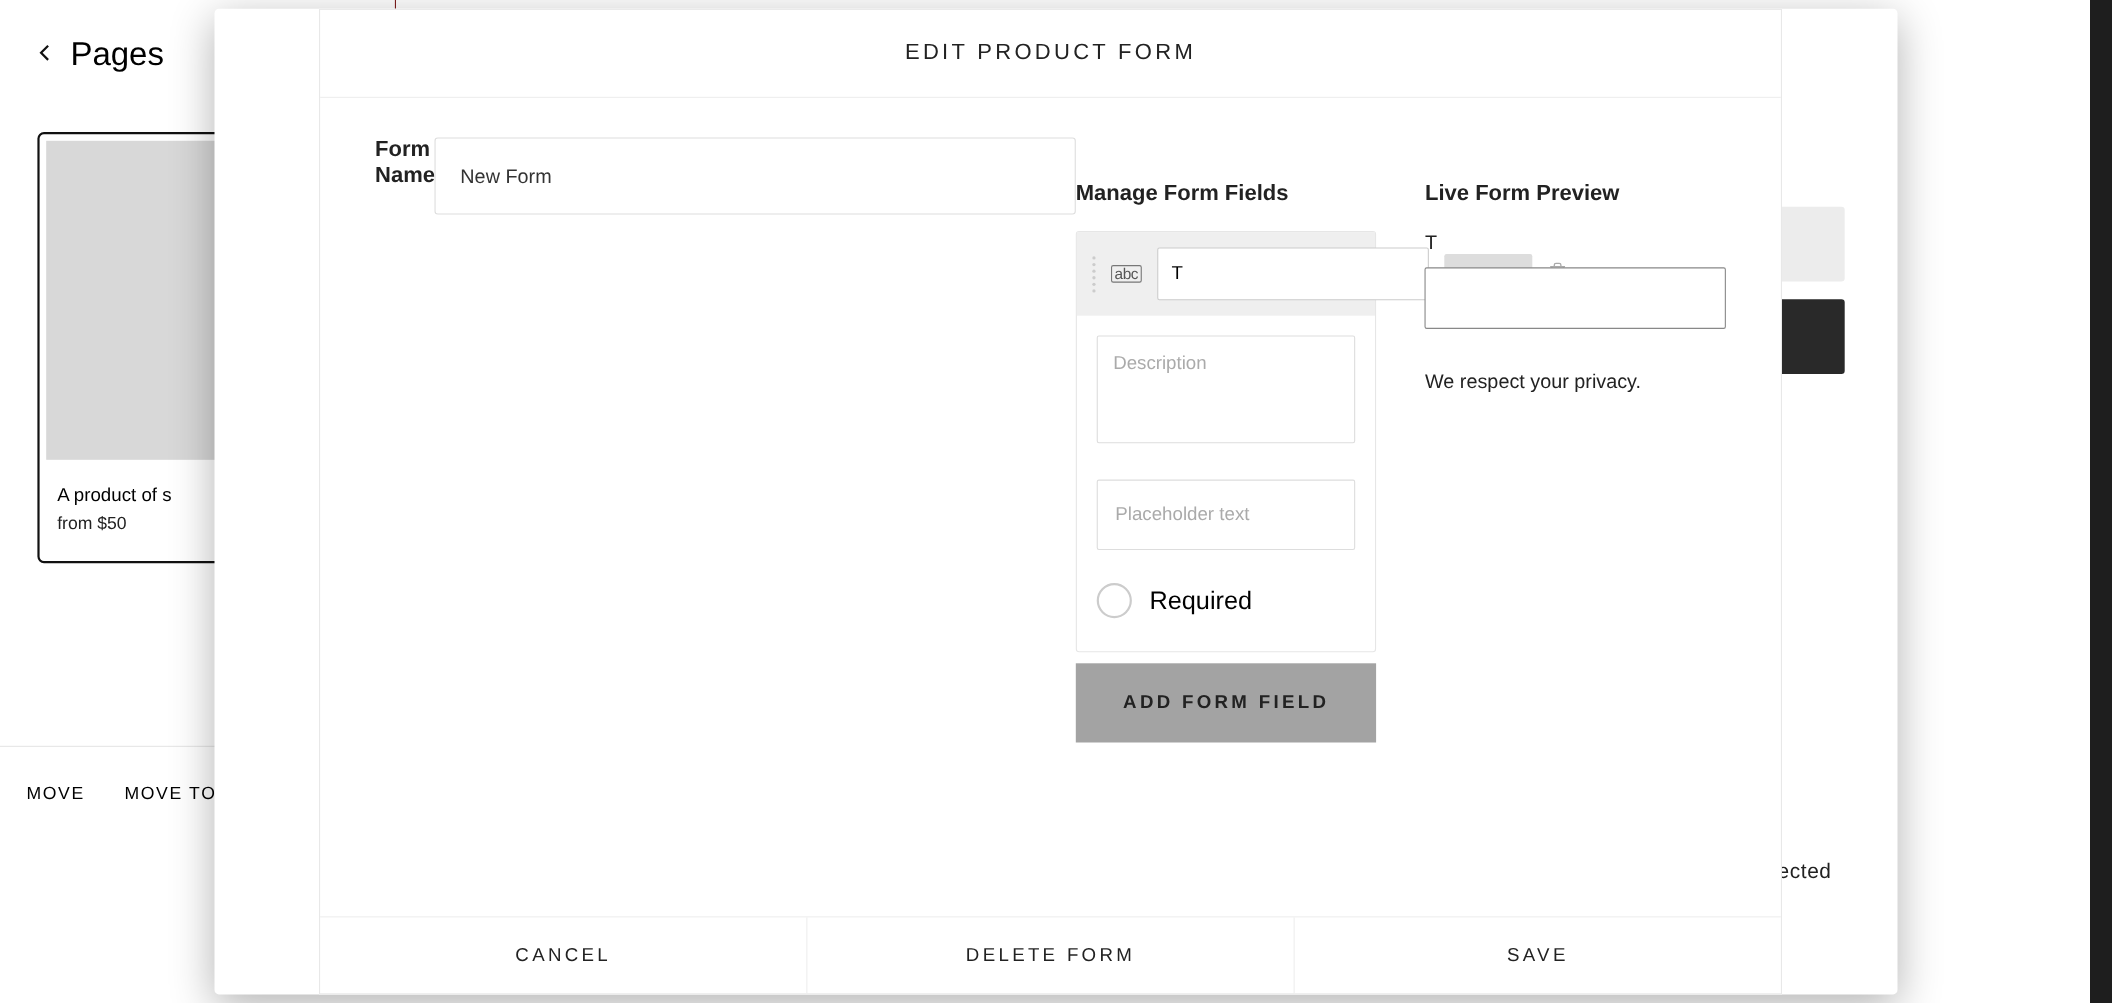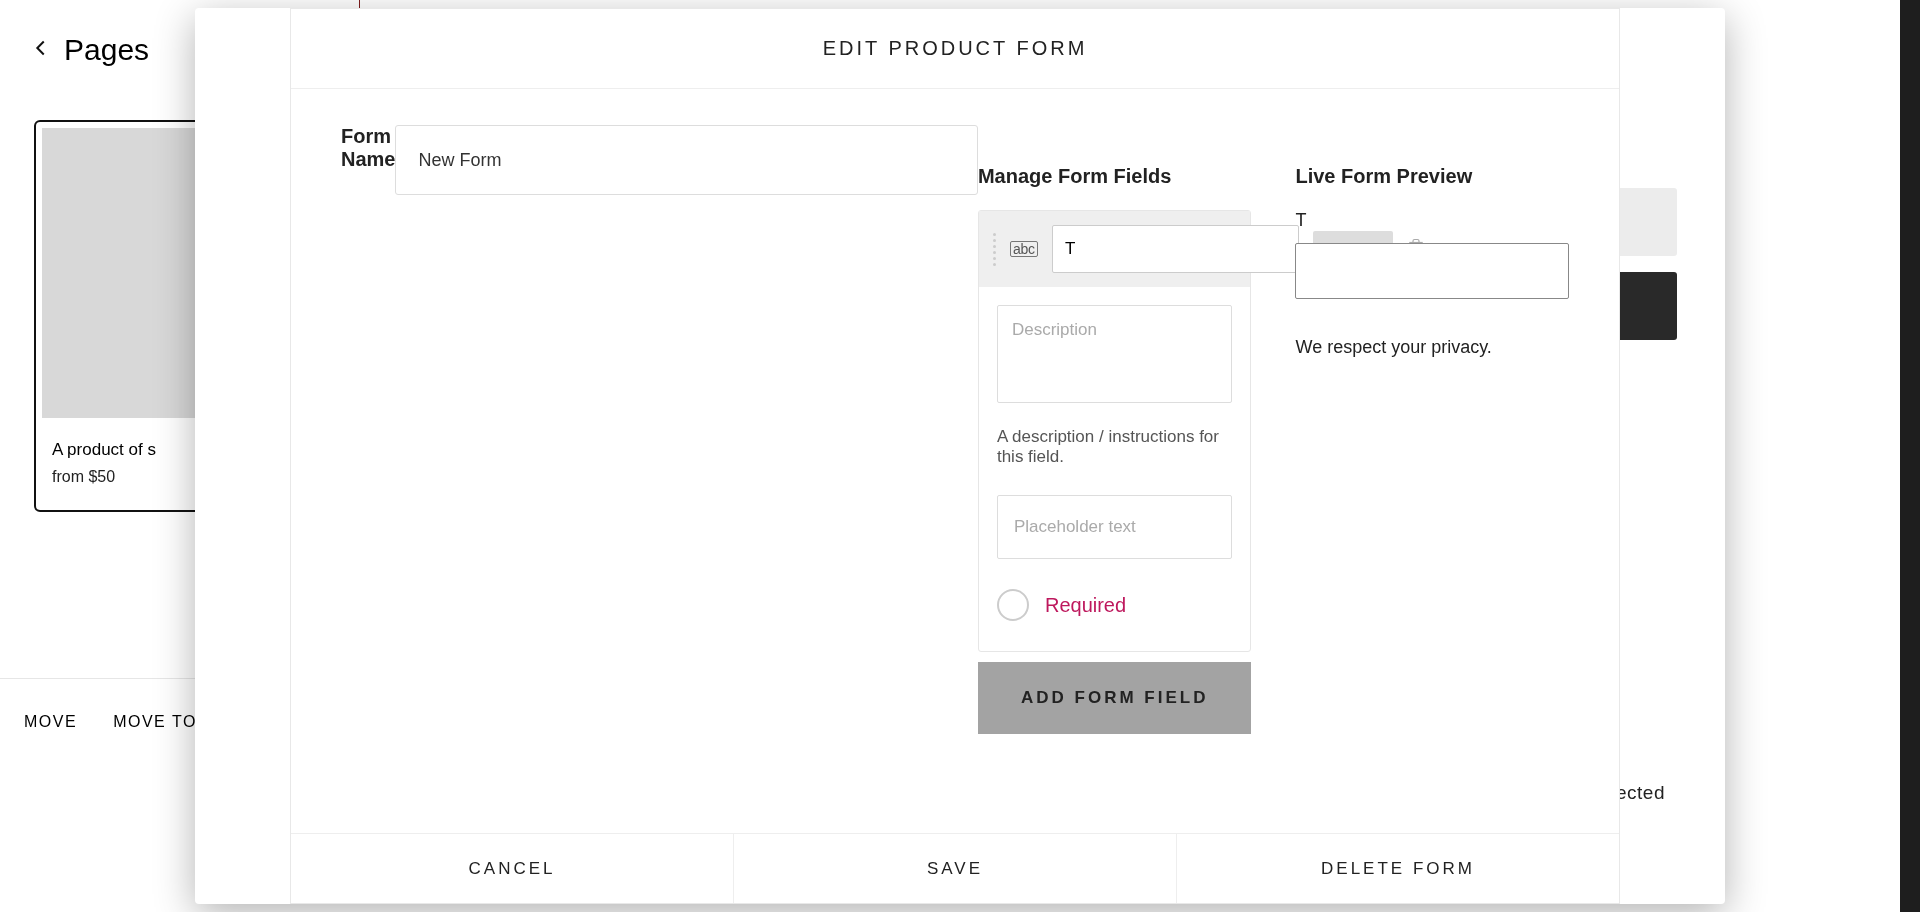--- a/index.html
+++ b/index.html
@@ -296,21 +296,21 @@
       align-items: center;
       gap: 16px;
       margin-top: 30px;
     }
     .req-radio {
       width: 32px;
       height: 32px;
       border: 2px solid #ccc;
       border-radius: 50%;
     }
-    .req-label { font-size: 20px; color: #be185d; }
+    .req-label { font-size: 23px; color: #000000; }
     .add-field-btn {
       background: #a3a3a3;
       border: none;
       width: 100%;
       height: 72px;
       margin-top: 10px;
       font-size: 17px;
       letter-spacing: 3px;
       font-weight: 700;
       color: #222;
@@ -432,21 +432,20 @@
               <svg viewBox="0 0 24 24" stroke-width="1.6">
                   <polyline points="3 6 5 6 21 6"></polyline>
                   <path d="M19 6l-1 14a2 2 0 0 1-2 2H8a2 2 0 0 1-2-2L5 6"></path>
                   <path d="M10 11v6M14 11v6"></path>
                   <path d="M8 6V4a2 2 0 0 1 2-2h4a2 2 0 0 1 2 2v2"></path>
                 </svg>
             </span>
           </div>
           <div class="field-body">
             <textarea class="desc-textarea" placeholder="Description" style=""></textarea>
-            <div class="desc-hint">A description / instructions for this field.</div>
             <input class="placeholder-input" placeholder="Placeholder text" style="">
             <div class="required-row">
               <div class="req-radio"></div>
               <span class="req-label">Required</span>
             </div>
           </div>
         </div>
 
         <button class="add-field-btn">ADD FORM FIELD</button>
       </div>
@@ -455,16 +454,16 @@
         <div class="col-heading">Live Form Preview</div>
         <div class="preview-field-label">T</div>
         <input class="preview-input" style="">
         <div class="privacy-note">We respect your privacy.</div>
       </div>
     </div>
   </div>
 
   <div class="modal-footer">
     <div class="footer-btn">CANCEL</div>
+    <div class="footer-btn">DELETE FORM</div>
     <div class="footer-btn">SAVE</div>
-    <div class="footer-btn">DELETE FORM</div>
   </div>
 </div>
 
 </body></html>

